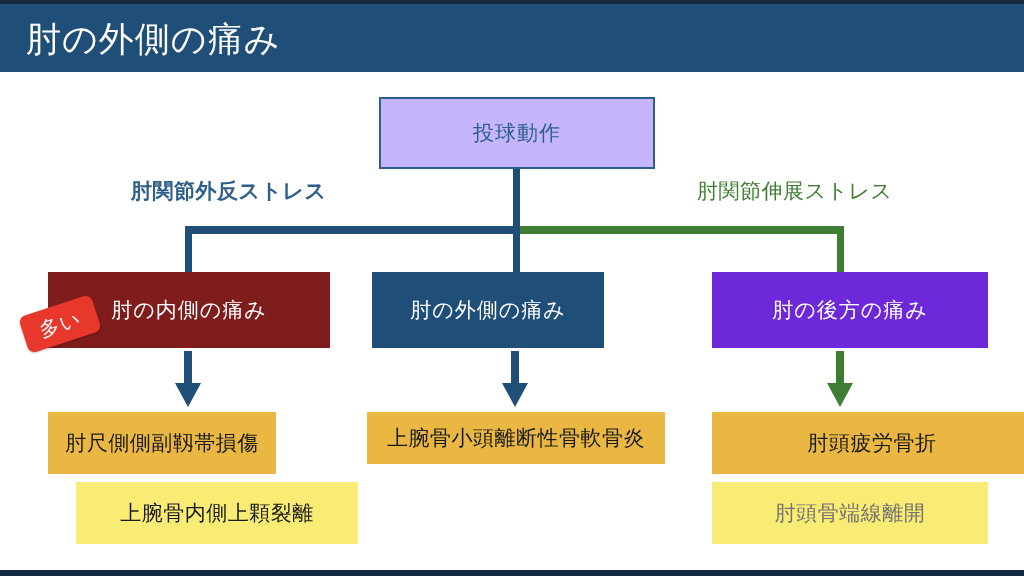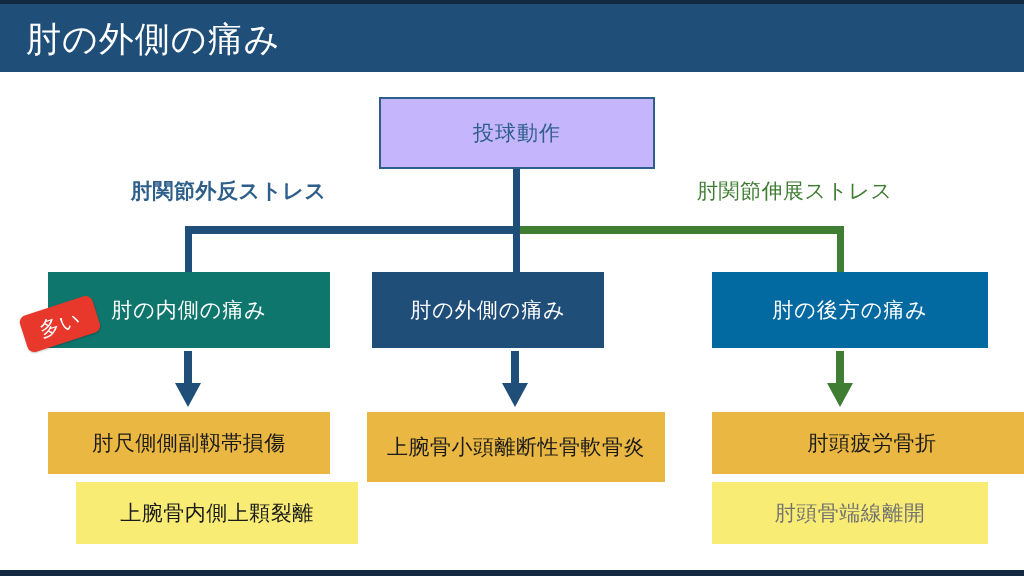--- a/index.html
+++ b/index.html
@@ -112,23 +112,23 @@
     display:flex;align-items:center;justify-content:center;
     box-sizing:border-box;
   }
   .dx-box .boxlabel{
     color:#1a1a1a;font-size:21px;letter-spacing:.5px;
   }
   .dx-primary{background:#edbззз;}
   .dx-primary{background:#eab842;}
   .dx-secondary{background:#f8ec74;}
 
-  #dx-0-0{left:48px;top:339px;width:282px;height:62px;}
+  #dx-0-0{left:48px;top:339px;width:228px;height:62px;}
   #dx-0-1{left:48px;top:409px;width:282px;height:62px;margin-left:28px;}
-  #dx-1-0{left:367px;top:339px;width:298px;height:70px;font-family:Liberation Serif, serif;}
+  #dx-1-0{left:367px;top:339px;width:298px;height:52px;font-family:Liberation Serif, serif;}
   #dx-2-0{left:712px;top:339px;width:320px;height:62px;}
   #dx-2-1{left:712px;top:409px;width:276px;height:62px;}
 </style>
 </head>
 <body>
 
 <div id="slide">
 
   <div class="edge-rule top"></div>
 
@@ -149,27 +149,27 @@
     <div class="conn" id="conn-bar-left" style="background: rgb(31, 78, 121);"></div>
     <div class="conn" id="conn-bar-right" style="background: rgb(63, 125, 50);"></div>
     <div class="conn" id="conn-drop-left" style="background: rgb(31, 78, 121);"></div>
     <div class="conn" id="conn-drop-mid" style="background: rgb(31, 78, 121);"></div>
     <div class="conn" id="conn-drop-right" style="background: rgb(63, 125, 50);"></div>
 
     <div id="badge-frequent" style="background: rgb(232, 56, 44);">
       <span class="badge-text" style="color: rgb(255, 255, 255);">多い</span>
     </div>
 
-    <div class="cond-box" id="cond-box-0" style="background: #0f766e;">
+    <div class="cond-box" id="cond-box-0" style="background: #7f1d1d;">
       <span class="boxlabel" style="color: rgb(255, 255, 255);">肘の内側の痛み</span>
     </div>
     <div class="cond-box" id="cond-box-1" style="background: rgb(31, 78, 121);">
       <span class="boxlabel" style="color: rgb(255, 255, 255);">肘の外側の痛み</span>
     </div>
-    <div class="cond-box" id="cond-box-2" style="background: #0369a1;">
+    <div class="cond-box" id="cond-box-2" style="background: #6d28d9;">
       <span class="boxlabel" style="color: rgb(255, 255, 255);">肘の後方の痛み</span>
     </div>
 
     <svg class="arrow" id="arrow-0" viewBox="0 0 40 58">
       <path d="M16 0 h8 v32 h9 L20 56 L7 32 h9 Z" fill="#1f4e79"></path>
     </svg>
     <svg class="arrow" id="arrow-1" viewBox="0 0 40 58">
       <path d="M16 0 h8 v32 h9 L20 56 L7 32 h9 Z" fill="#1f4e79"></path>
     </svg>
     <svg class="arrow" id="arrow-2" viewBox="0 0 40 58">

